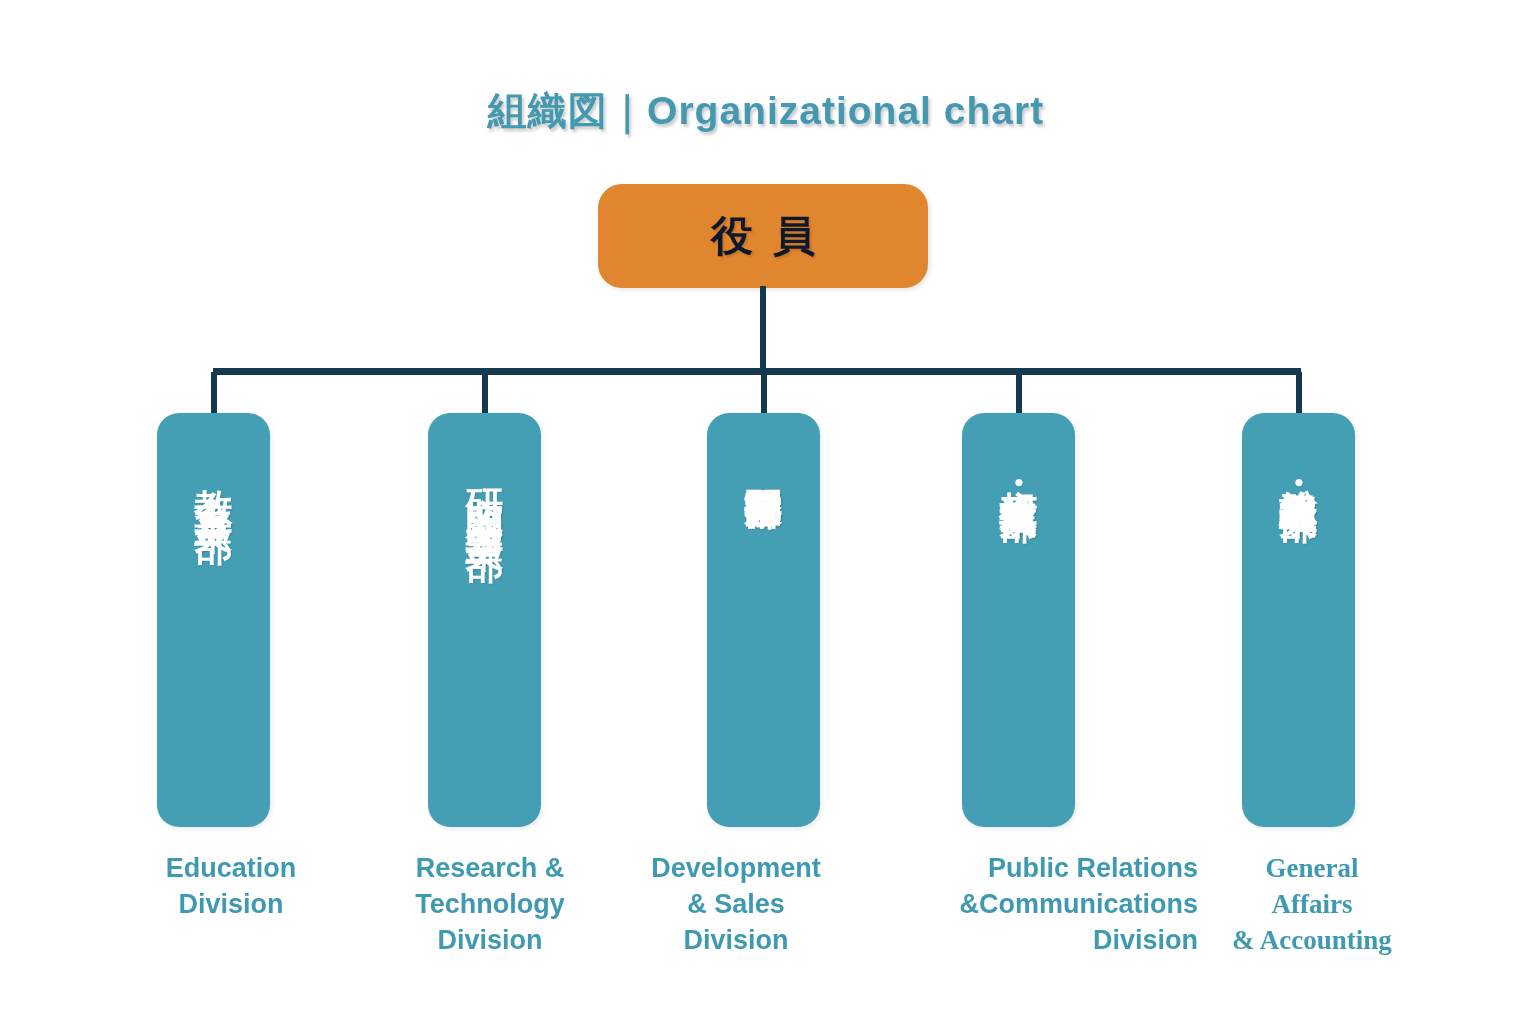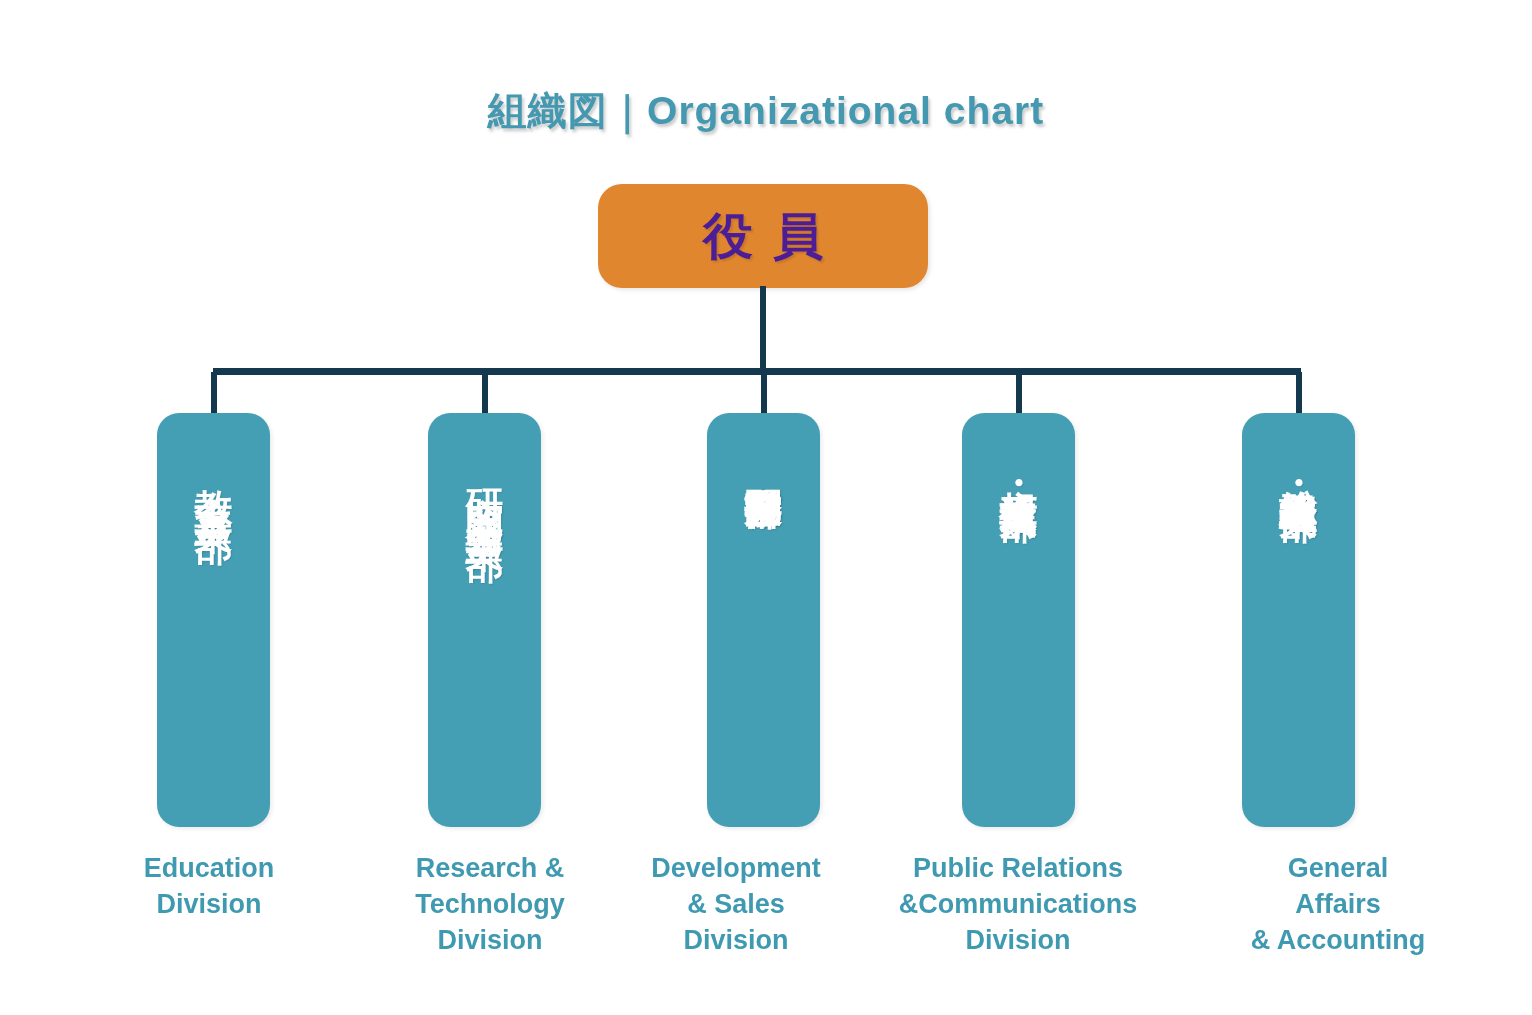--- a/index.html
+++ b/index.html
@@ -39,22 +39,22 @@
     width: 330px;
     height: 104px;
     background: #e0862f;
     border-radius: 24px;
     display: flex;
     align-items: center;
     justify-content: center;
     box-shadow: 2px 2px 4px rgba(0,0,0,0.10);
   }
   .exec span {
-    color: #4c1d95;
-    font-size: 50px;
+    color: #0f172a;
+    font-size: 42px;
     font-weight: bold;
     letter-spacing: 20px;
     margin-right: -20px; 
     text-shadow: 2px 2px 2px rgba(0,0,0,0.12);
   }
 
   
   .line { position: absolute; background: #14394e; }
   .vline  { left: 760px; top: 286px; width: 6px; height: 86px; }
   .hline  { left: 213px; top: 368px; width: 1088px; height: 7px; }
@@ -104,25 +104,25 @@
     position: absolute;
     top: 850px;
     width: 360px;
     text-align: center;
     color: #3f9ab1;
     font-size: 27px;
     font-weight: bold;
     line-height: 36px;
     white-space: pre-line;
   }
-  .label-0 { left: 29px; }
+  .label-0 { left: 51px; }
   .label-1 { left: 310px; }
   .label-2 { left: 556px; }
-  .label-3 { left: 838px; }
-  .label-4 { left: 1158px; }
+  .label-3 { left: 838px; text-align: right; }
+  .label-4 { left: 1132px; font-family: Liberation Serif, serif; }
 </style>
 </head>
 <body>
 
 <div class="canvas">
 
   <h1 class="title">組織図｜Organizational chart</h1>
 
   <div class="exec">
     <span>役員</span>

